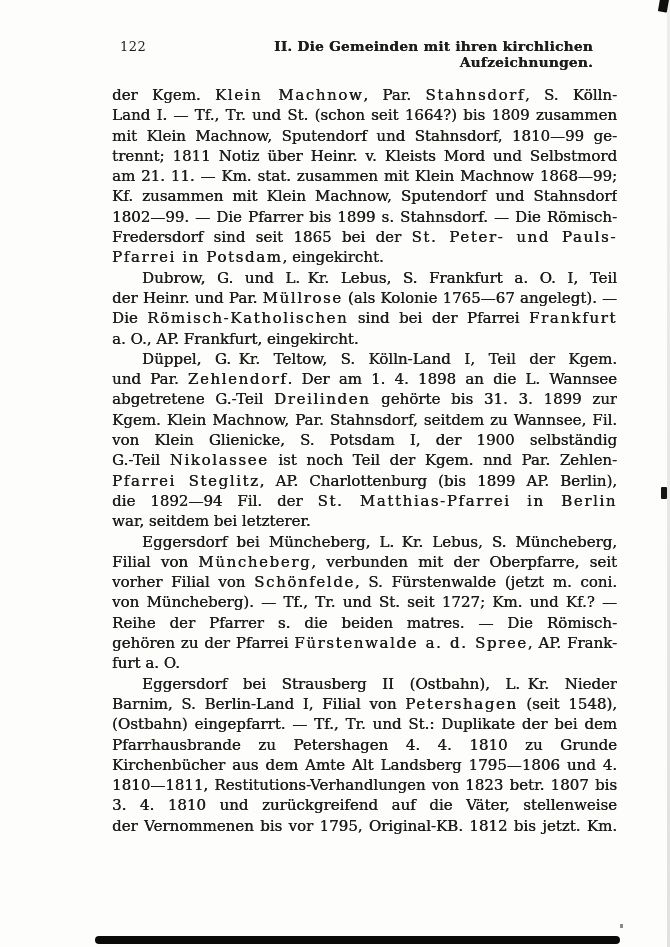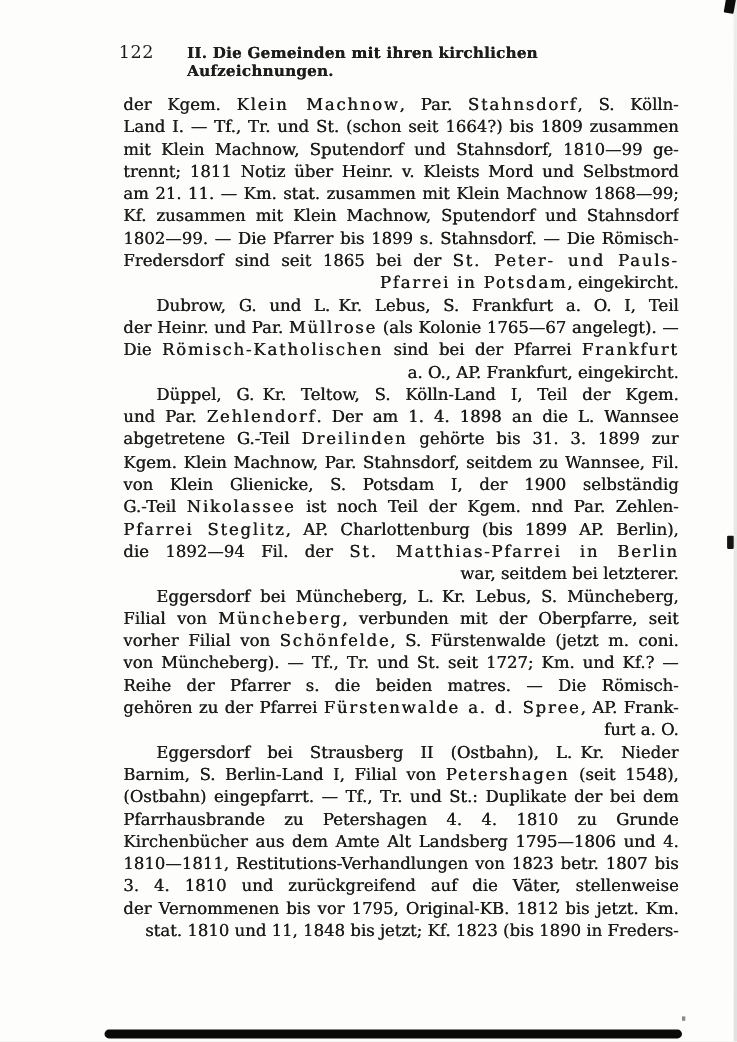--- a/index.html
+++ b/index.html
@@ -5,32 +5,32 @@
   html,body { margin:0; padding:0; background:#e9e9e7; }
   .page {
     position:relative; width:670px; height:947px;
     background:#fdfdfb; overflow:hidden;
     font-family:"DejaVu Serif", serif; color:#1f1d1a;
   }
   .header {
     position:absolute; top:38px; left:88px; width:505px;
     display:flex; align-items:baseline;
   }
-  .pagenum { width:62px; margin-left:20px; font-size:16px; letter-spacing:0.5px; }
+  .pagenum { width:62px; margin-left:32px; font-size:13px; letter-spacing:0.5px; }
   .htitle {
-    flex:1; text-align:left; font-size:13.8px; font-weight:bold;
+    flex:1; text-align:right; font-size:13.8px; font-weight:bold;
     letter-spacing:0.2px; text-shadow:0.2px 0 0 currentColor;
   }
   .text-block {
     position:absolute; top:85px; left:88px; width:505px;
     font-size:15px; line-height:20.3px;
     text-shadow:0.35px 0 0 currentColor; 
     margin-left:24px;
   }
-  .tline { height:20.3px; overflow:hidden; text-align:right; }
+  .tline { height:20.3px; overflow:hidden; text-align:left; }
   .tline.j { text-align:justify; }
   .tline.j::after { content:""; display:inline-block; width:100%; height:0; }
   .tline.ind { text-indent:30px; }
   .b  { font-weight:normal; }
   .sp { letter-spacing:1.6px; }
   
   .corner-mark {
     position:absolute; top:-2px; right:2px; width:9px; height:14px;
     background:#0d0d0d; transform:rotate(10deg); border-radius:1px;
   }
@@ -88,21 +88,20 @@
       <div class="tline j"><span>gehören zu der Pfarrei </span><span class="sp">Fürstenwalde a. d. Spree</span><span>, AP. Frank-</span></div>
       <div class="tline"><span>furt a. O.</span></div>
       <div class="tline j ind"><span class="b">Eggersdorf</span><span> bei Strausberg II (Ostbahn), L. Kr. Nieder</span></div>
       <div class="tline j"><span>Barnim, S. Berlin-Land I, Filial von </span><span class="sp">Petershagen</span><span> (seit 1548),</span></div>
       <div class="tline j"><span>(Ostbahn) eingepfarrt. — Tf., Tr. und St.: Duplikate der bei dem</span></div>
       <div class="tline j"><span>Pfarrhausbrande zu Petershagen 4. 4. 1810 zu Grunde gegangenen</span></div>
       <div class="tline j"><span>Kirchenbücher aus dem Amte Alt Landsberg 1795—1806 und 4. 4.</span></div>
       <div class="tline j"><span>1810—1811, Restitutions-Verhandlungen von 1823 betr. 1807 bis</span></div>
       <div class="tline j"><span>3. 4. 1810 und zurückgreifend auf die Väter, stellenweise Großväter</span></div>
       <div class="tline j"><span>der Vernommenen bis vor 1795, Original-KB. 1812 bis jetzt. Km.</span></div>
-      <div class="tline"><span>stat. 1810 und 11, 1848 bis jetzt; Kf. 1823 (bis 1890 in Freders-</span></div>
     </div>
 
   <div class="right-edge-line"></div>
   <div class="corner-mark"></div>
   <div class="edge-mark"></div>
   <div class="speck"></div>
   <div class="bottom-bar"></div>
 </div>
 
 </body></html>

